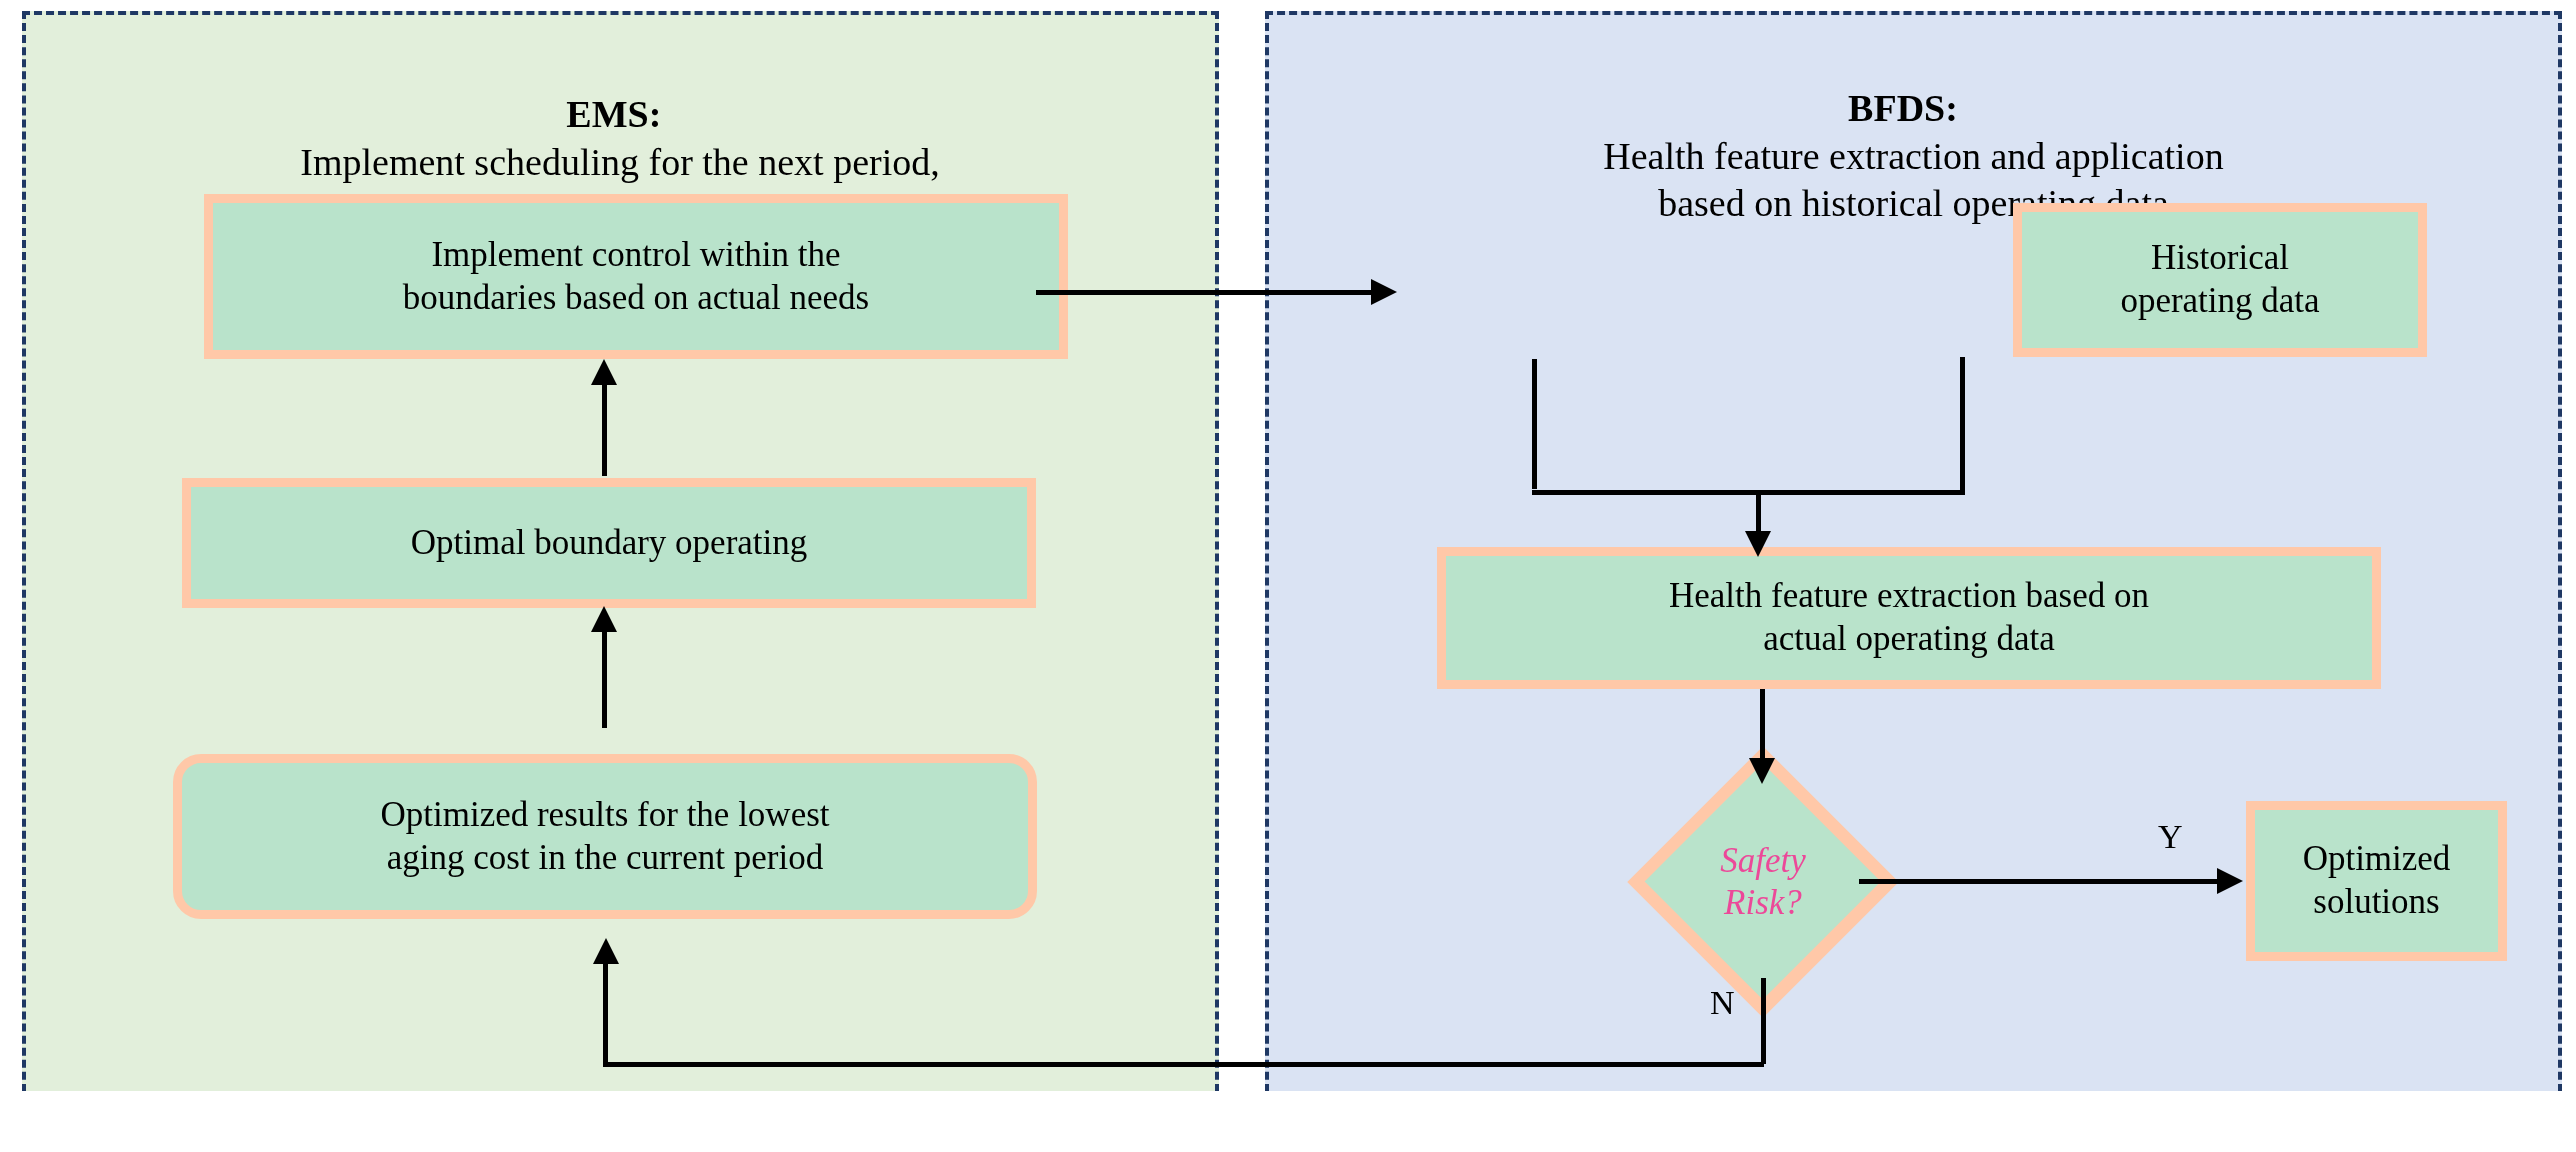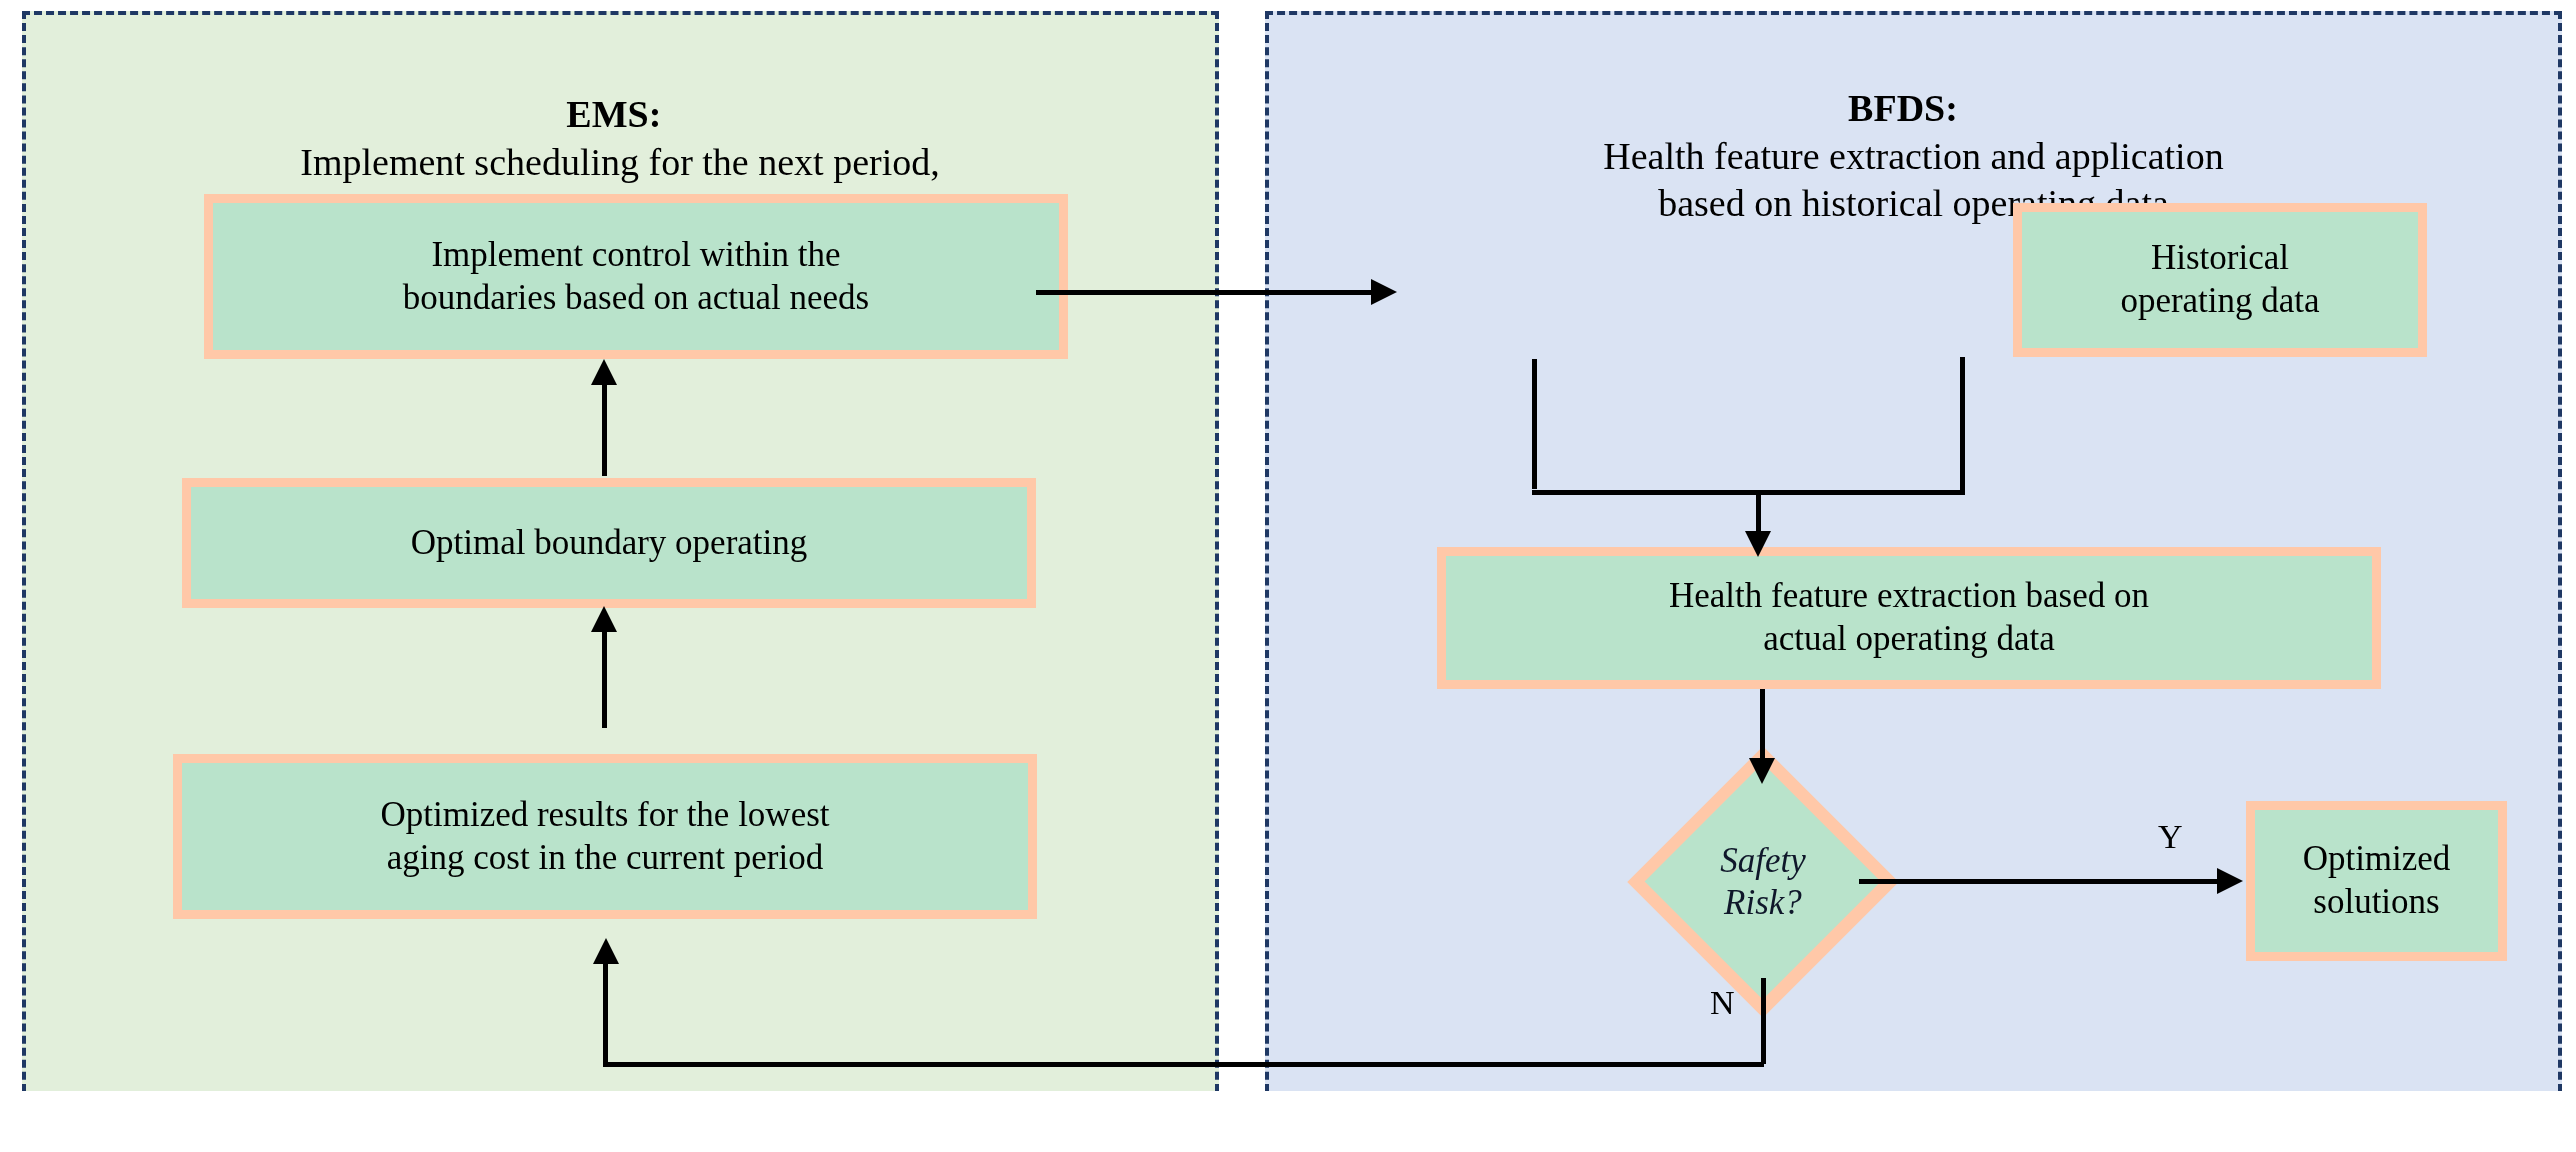--- a/index.html
+++ b/index.html
@@ -68,21 +68,21 @@
     font-size: 35px;
     line-height: 1.22;
     color: #000000;
     white-space: pre-line;
     padding: 3.1px 7.7px;
   }
 
   
   #node-implement-control { left: 173px;  top: 194px;  width: 864px; height: 94px; margin-left: 31px; }
   #node-optimal-boundary  { left: 182px;  top: 326px;  width: 854px; height: 92px; }
-  #node-optimized-results { left: 173px;  top: 439px;  width: 864px; height: 94px; }
+  #node-optimized-results { left: 173px;  top: 439px;  width: 864px; height: 94px; border-radius: 28px; }
 
   
   #node-collect-data   { left: 1397px; top: 198px; width: 468px;  height: 97px; }
   #node-historical     { left: 2013px; top: 203px; width: 414px;  height: 91px; }
   #node-health-extract { left: 1437px; top: 547px; width: 944px; height: 100px; }
   #node-overhaul       { left: 2246px; top: 801px; width: 261px; height: 160px; }
 
   
   #node-implement-control { height: 165px; top: 194px; }
   #node-optimal-boundary  { height: 130px; top: 478px; }
@@ -118,21 +118,21 @@
   #node-safety-risk .dia-label {
     position: absolute;
     inset: 0;
     display: flex;
     align-items: center;
     justify-content: center;
     text-align: center;
     font-style: italic;
     font-size: 35px;
     line-height: 1.2;
-    color: #0f172a;
+    color: #ec4899;
     white-space: pre-line;
   }
 
   
   .line {
     position: absolute;
     background: #000000;
   }
   .line.v { width: 5.4px; }
   .line.h { height: 5.4px; }

